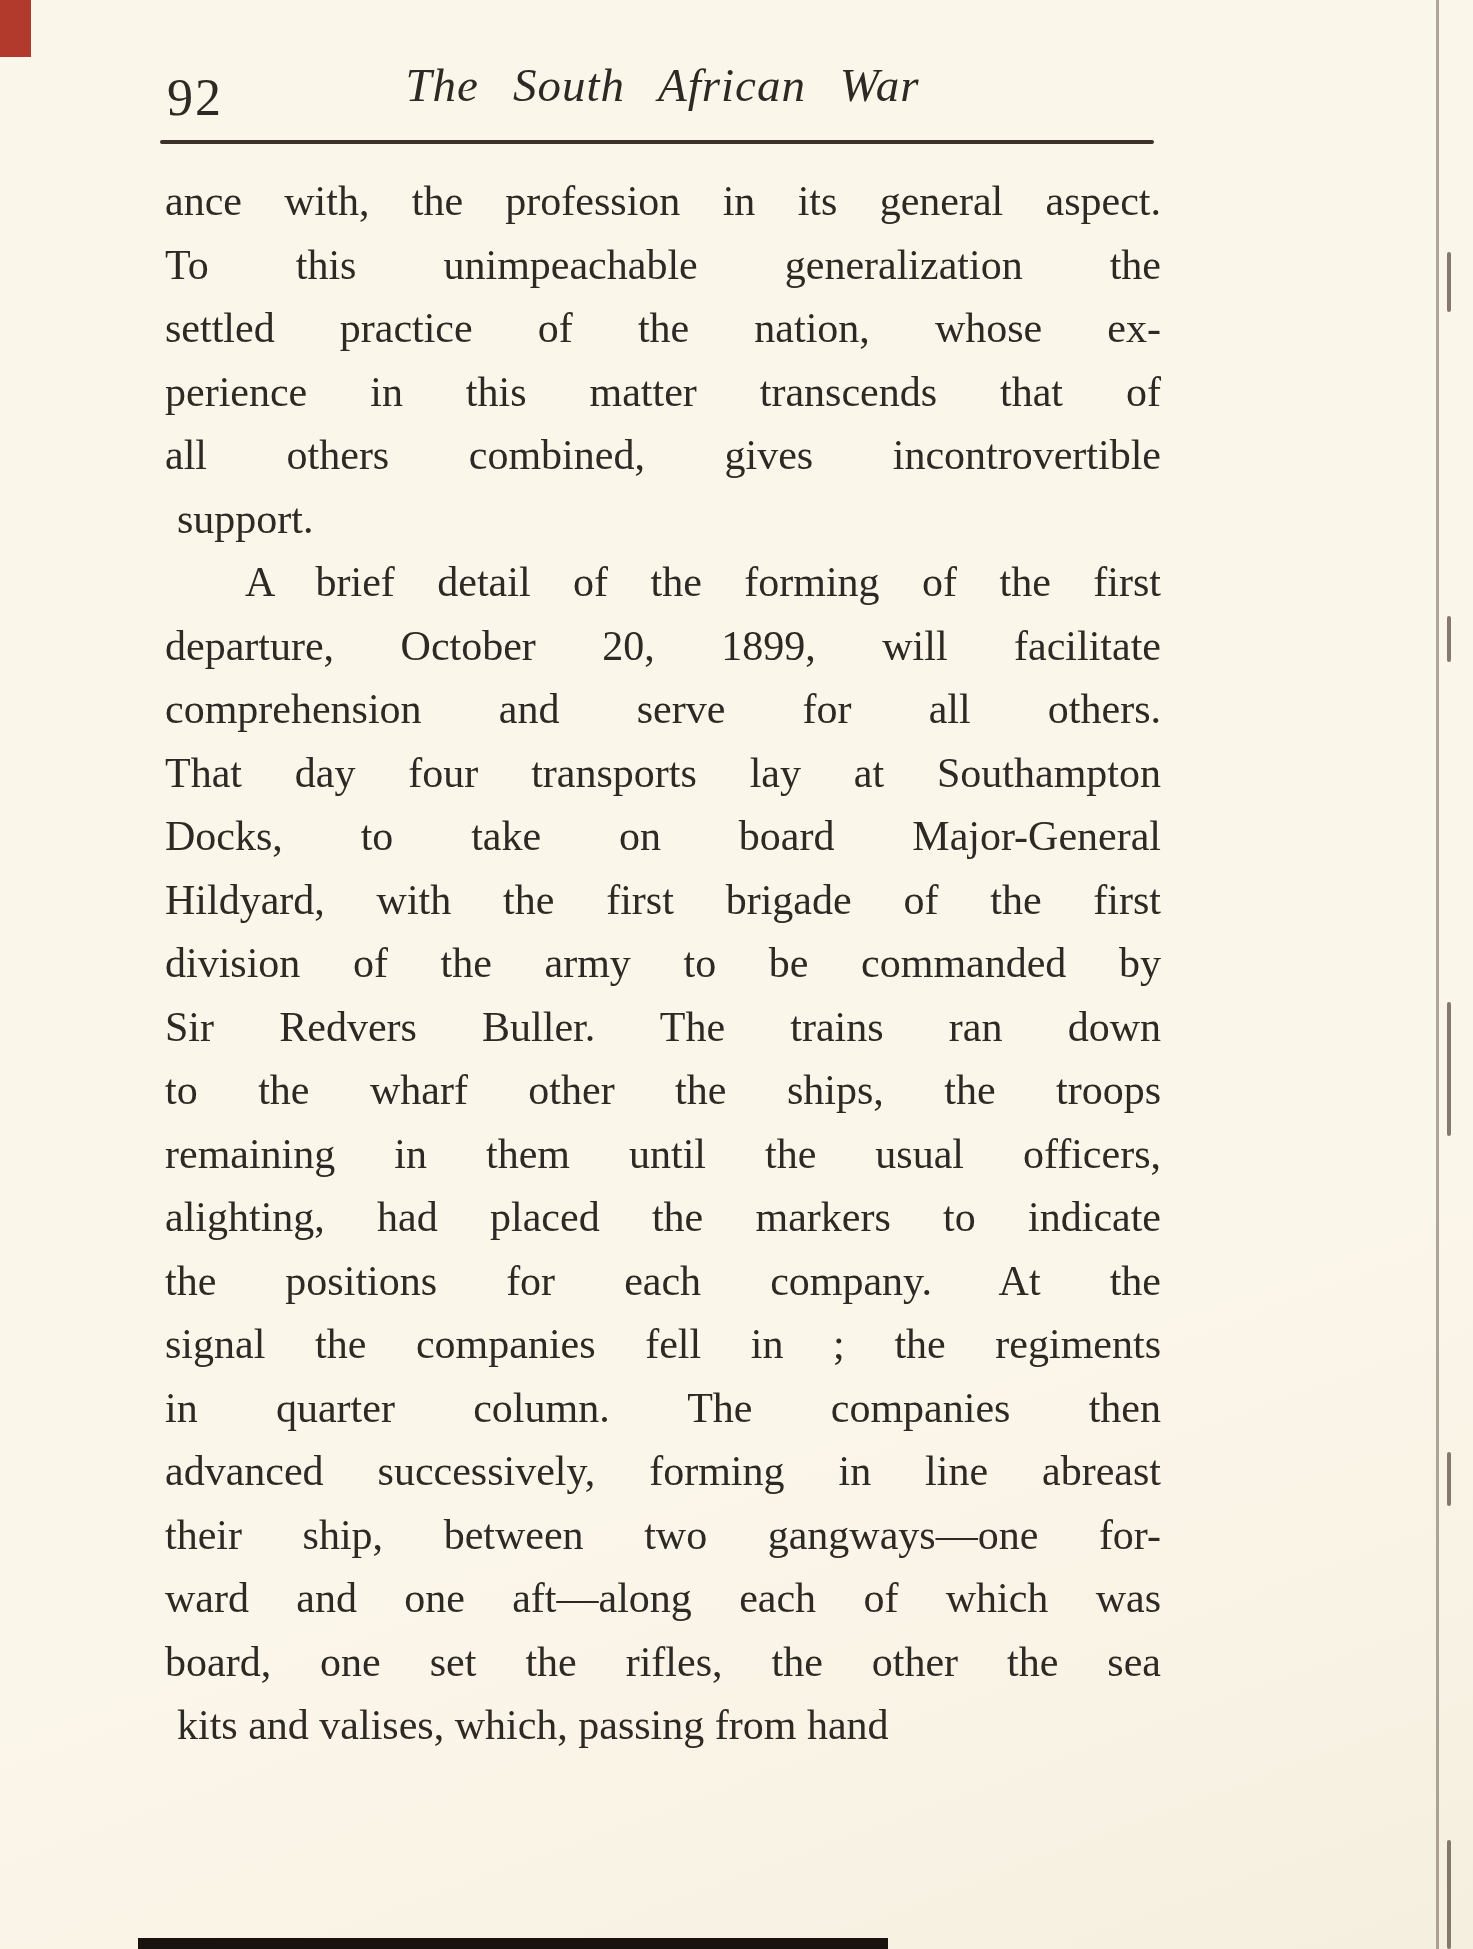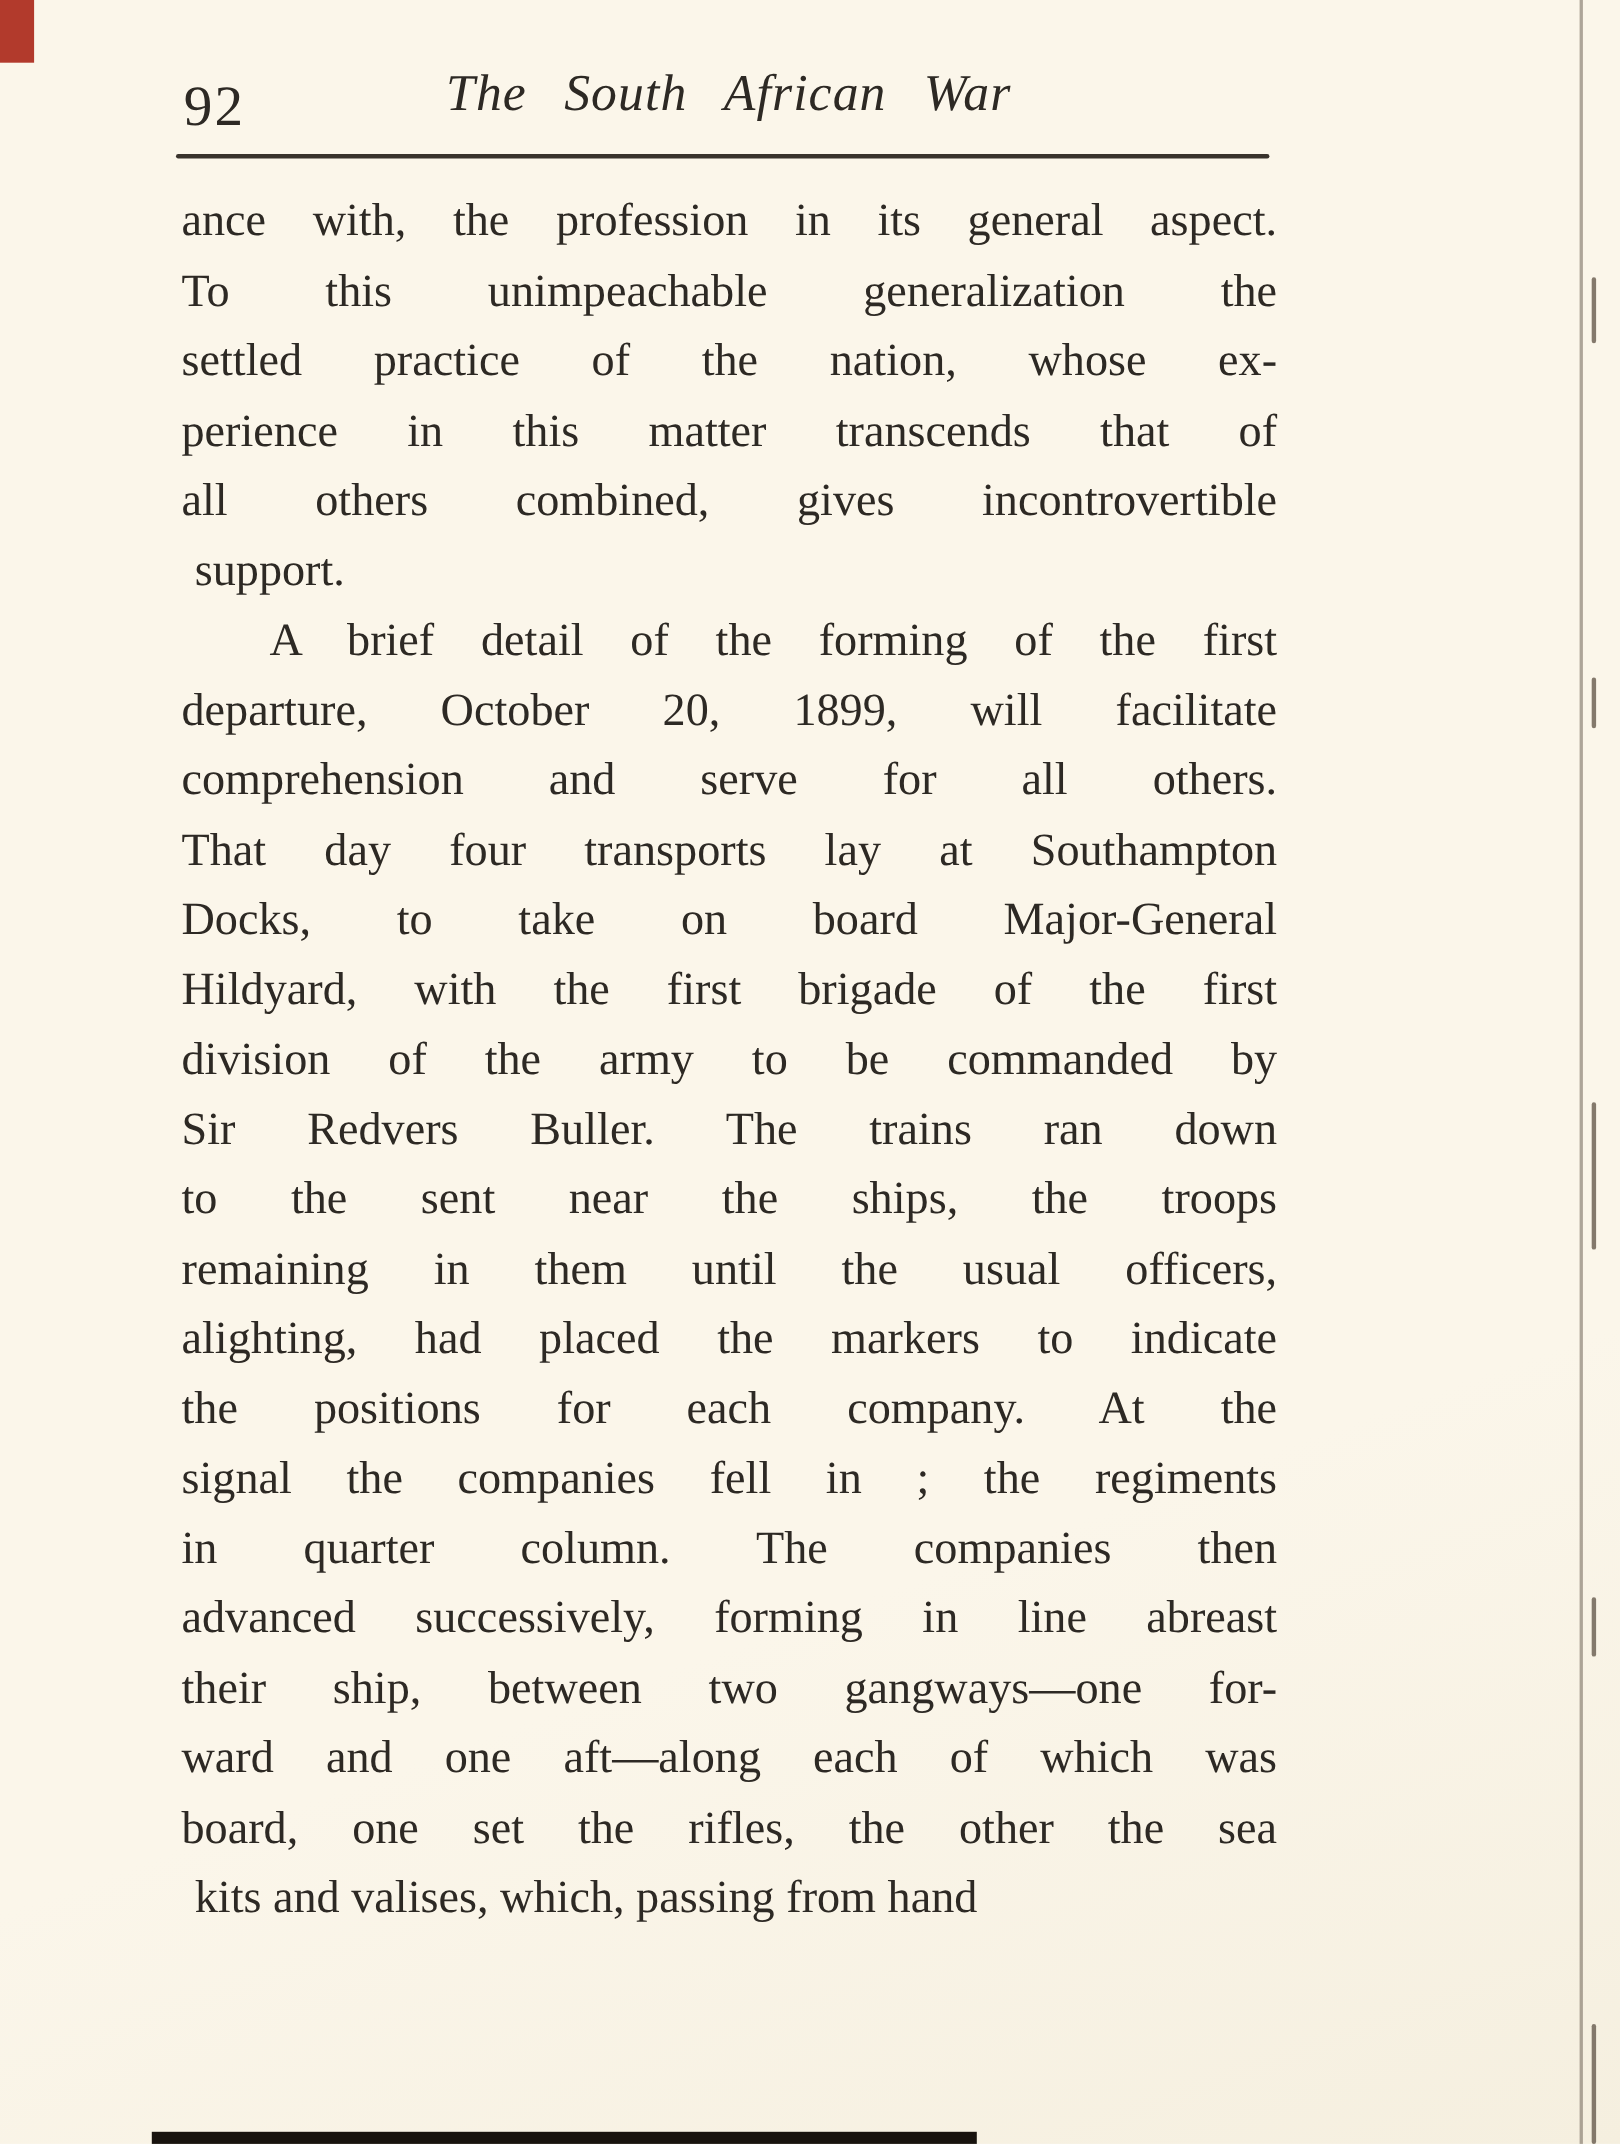--- a/index.html
+++ b/index.html
@@ -128,21 +128,21 @@
     <div class="line">all others combined, gives incontrovertible</div>
     <div class="line last">support.</div>
     <div class="line indent">A brief detail of the forming of the first</div>
     <div class="line">departure, October 20, 1899, will facilitate</div>
     <div class="line">comprehension and serve for all others.</div>
     <div class="line">That day four transports lay at Southampton</div>
     <div class="line">Docks, to take on board Major-General</div>
     <div class="line">Hildyard, with the first brigade of the first</div>
     <div class="line">division of the army to be commanded by</div>
     <div class="line">Sir Redvers Buller. The trains ran down</div>
-    <div class="line">to the sent near the ships, the troops</div>
+    <div class="line">to the wharf other the ships, the troops</div>
     <div class="line">remaining in them until the usual officers,</div>
     <div class="line">alighting, had placed the markers to indicate</div>
     <div class="line">the positions for each company. At the</div>
     <div class="line">signal the companies fell in ; the regiments</div>
     <div class="line">in quarter column. The companies then</div>
     <div class="line">advanced successively, forming in line abreast</div>
     <div class="line">their ship, between two gangways—one for-</div>
     <div class="line">ward and one aft—along each of which was</div>
     <div class="line">board, one set the rifles, the other the sea</div>
     <div class="line last">kits and valises, which, passing from hand</div>

